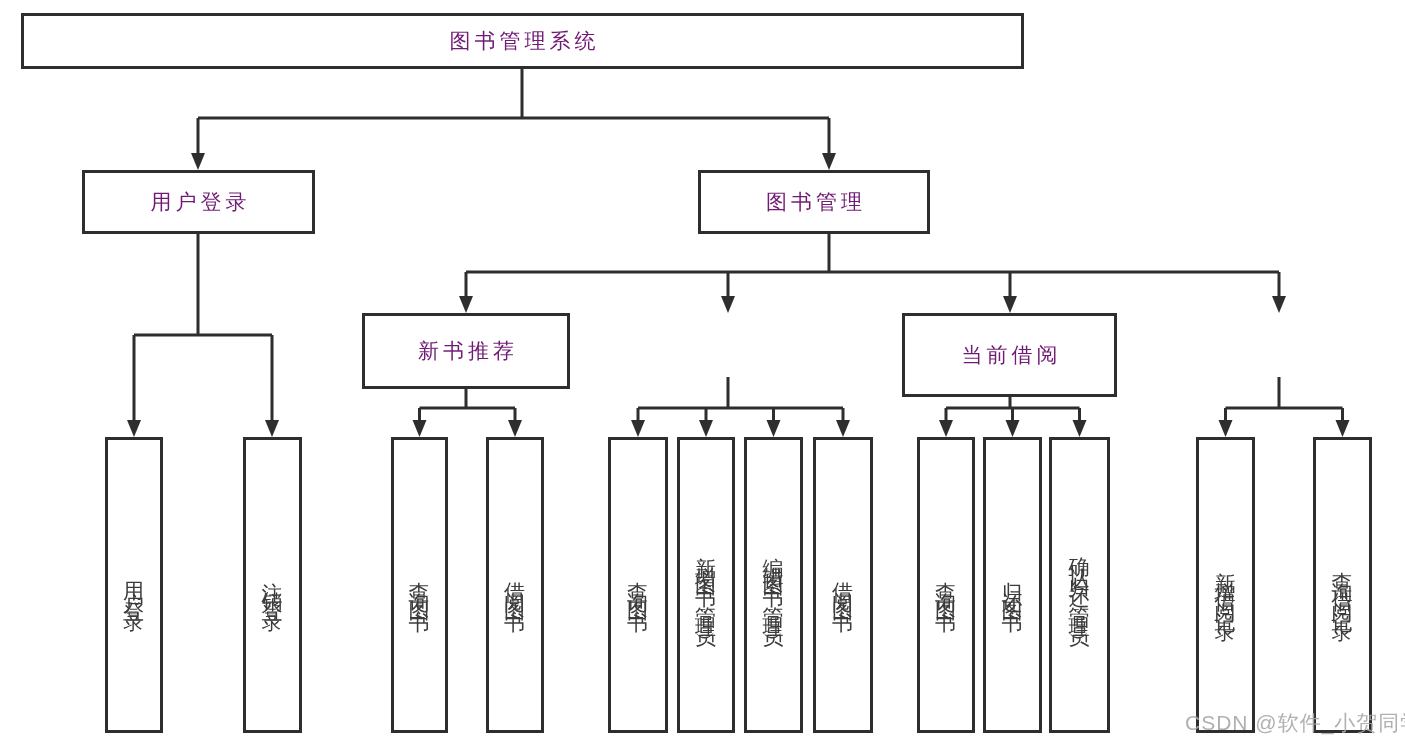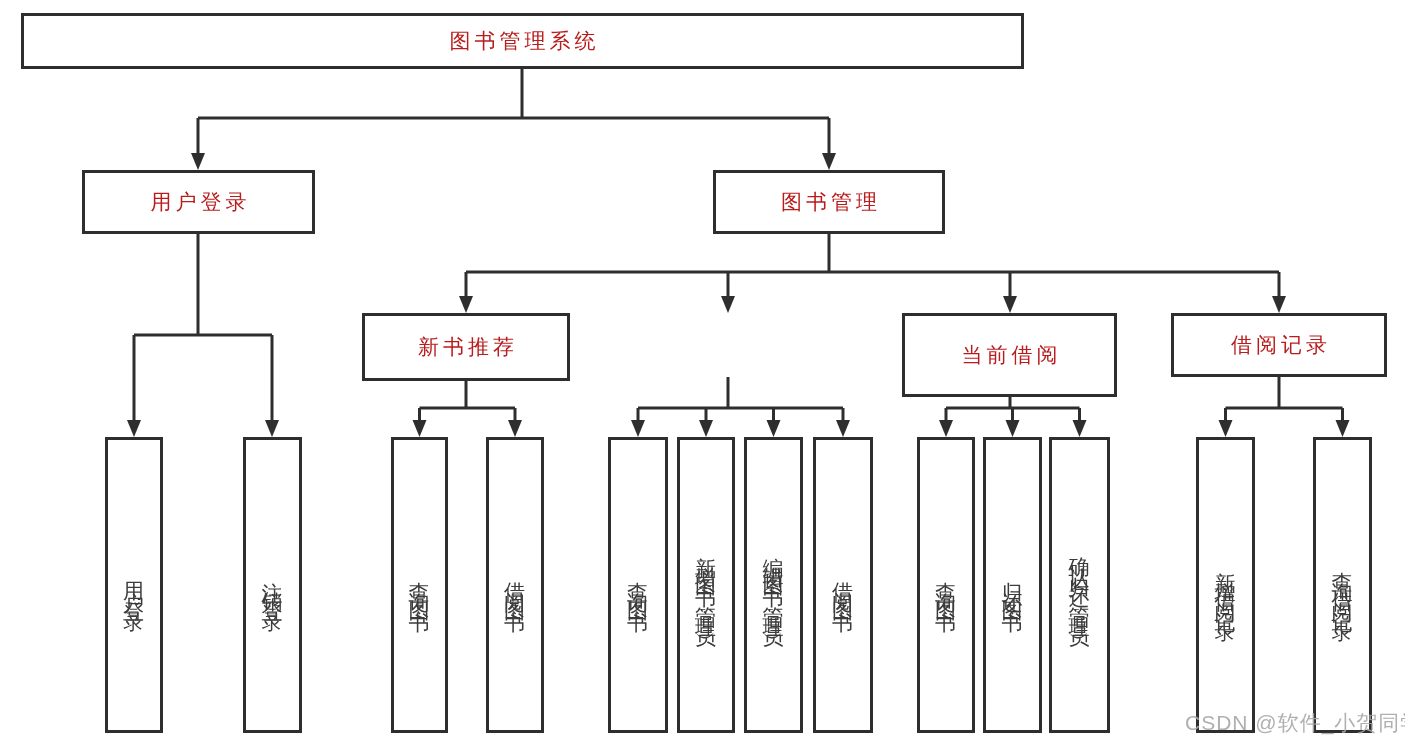--- a/index.html
+++ b/index.html
@@ -38,21 +38,21 @@
     border: 3px solid #2e2e2e;
     background: #ffffff;
     display: flex;
     align-items: center;
     justify-content: center;
     z-index: 2;
   }
   .hbox .label {
     font-size: 21px;
     letter-spacing: 4px;
-    color: #b91c1c;
+    color: #701a75;
     white-space: nowrap;
     text-indent: 4px; 
   }
   .vbox .vlabel {
     writing-mode: vertical-rl;
     text-orientation: mixed;
     font-size: 21px;
     letter-spacing: 10px;
     line-height: 1;
     color: #3b3b3b;
@@ -106,32 +106,29 @@
     </g>
   </svg>
 
   <div class="box hbox" style="left:21px;top:13px;width:1003px;height:56px">
     <span class="label">图书管理系统</span>
   </div>
 
   <div class="box hbox" style="left:82px;top:170px;width:233px;height:64px">
     <span class="label">用户登录</span>
   </div>
-  <div class="box hbox" style="left:713px;top:170px;width:232px;height:64px">
+  <div class="box hbox" style="left:698px;top:170px;width:232px;height:64px">
     <span class="label">图书管理</span>
   </div>
 
-  <div class="box hbox" style="left:362px;top:313px;width:208px;height:68px">
+  <div class="box hbox" style="left:362px;top:313px;width:208px;height:76px">
     <span class="label">新书推荐</span>
   </div>
   <div class="box hbox" style="left:902px;top:313px;width:215px;height:84px">
     <span class="label">当前借阅</span>
-  </div>
-  <div class="box hbox" style="left:1171px;top:313px;width:216px;height:64px">
-    <span class="label">借阅记录</span>
   </div>
 
   <div class="box vbox" style="left:105px;top:437px;width:58px;height:296px">
     <span class="vlabel">用户登录</span>
   </div>
   <div class="box vbox" style="left:243px;top:437px;width:59px;height:296px">
     <span class="vlabel">注销登录</span>
   </div>
 
   <div class="box vbox" style="left:391px;top:437px;width:57px;height:296px">

